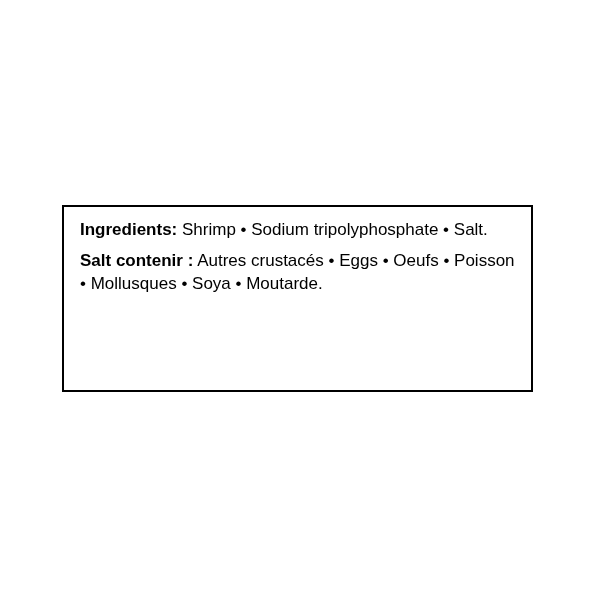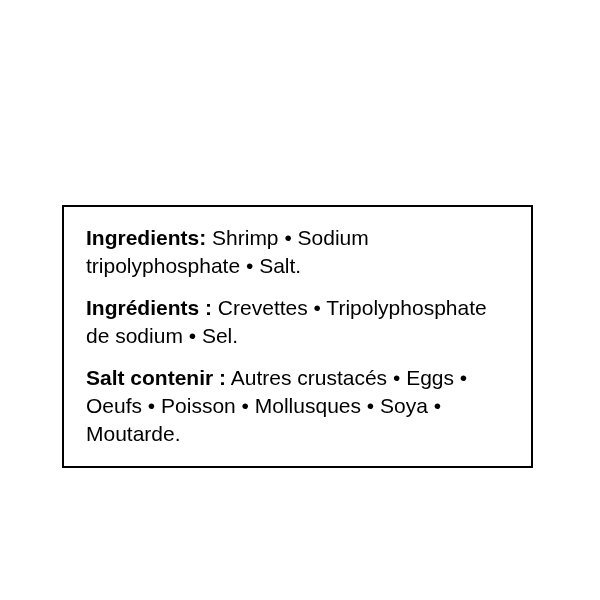--- a/index.html
+++ b/index.html
@@ -25,37 +25,36 @@
     left: 62px;
     top: 205px;
     width: 471px;
     min-height: 187px;
     box-sizing: border-box;
     border: 2px solid #000000;
     background: #ffffff;
     padding: 3px 8px 4px 8px;
   }
   .label-box p {
-    margin: 14px;
-    font-size: 21px;
-    line-height: 28px;
+    margin: 8px;
+    font-size: 17px;
+    line-height: 23px;
     color: #000000;
     letter-spacing: 0;
   }
   .label-box strong {
     font-weight: bold;
   }
 </style>
 </head>
 <body>
 
 <div class="canvas">
   <div class="label-box">
 
     <p><strong>Ingredients:</strong> <span>Shrimp • Sodium tripolyphosphate • Salt.</span></p>
 
 
-    <p><strong>Ingrédients :</strong> <span>Crevettes • Tripolyphosphate de sodium • Sel.</span></p>
 
     <p><strong>Salt contenir :</strong> <span>Autres crustacés • Eggs • Oeufs • Poisson • Mollusques • Soya • Moutarde.</span></p>
 
   </div>
 </div>
 
 </body></html>

